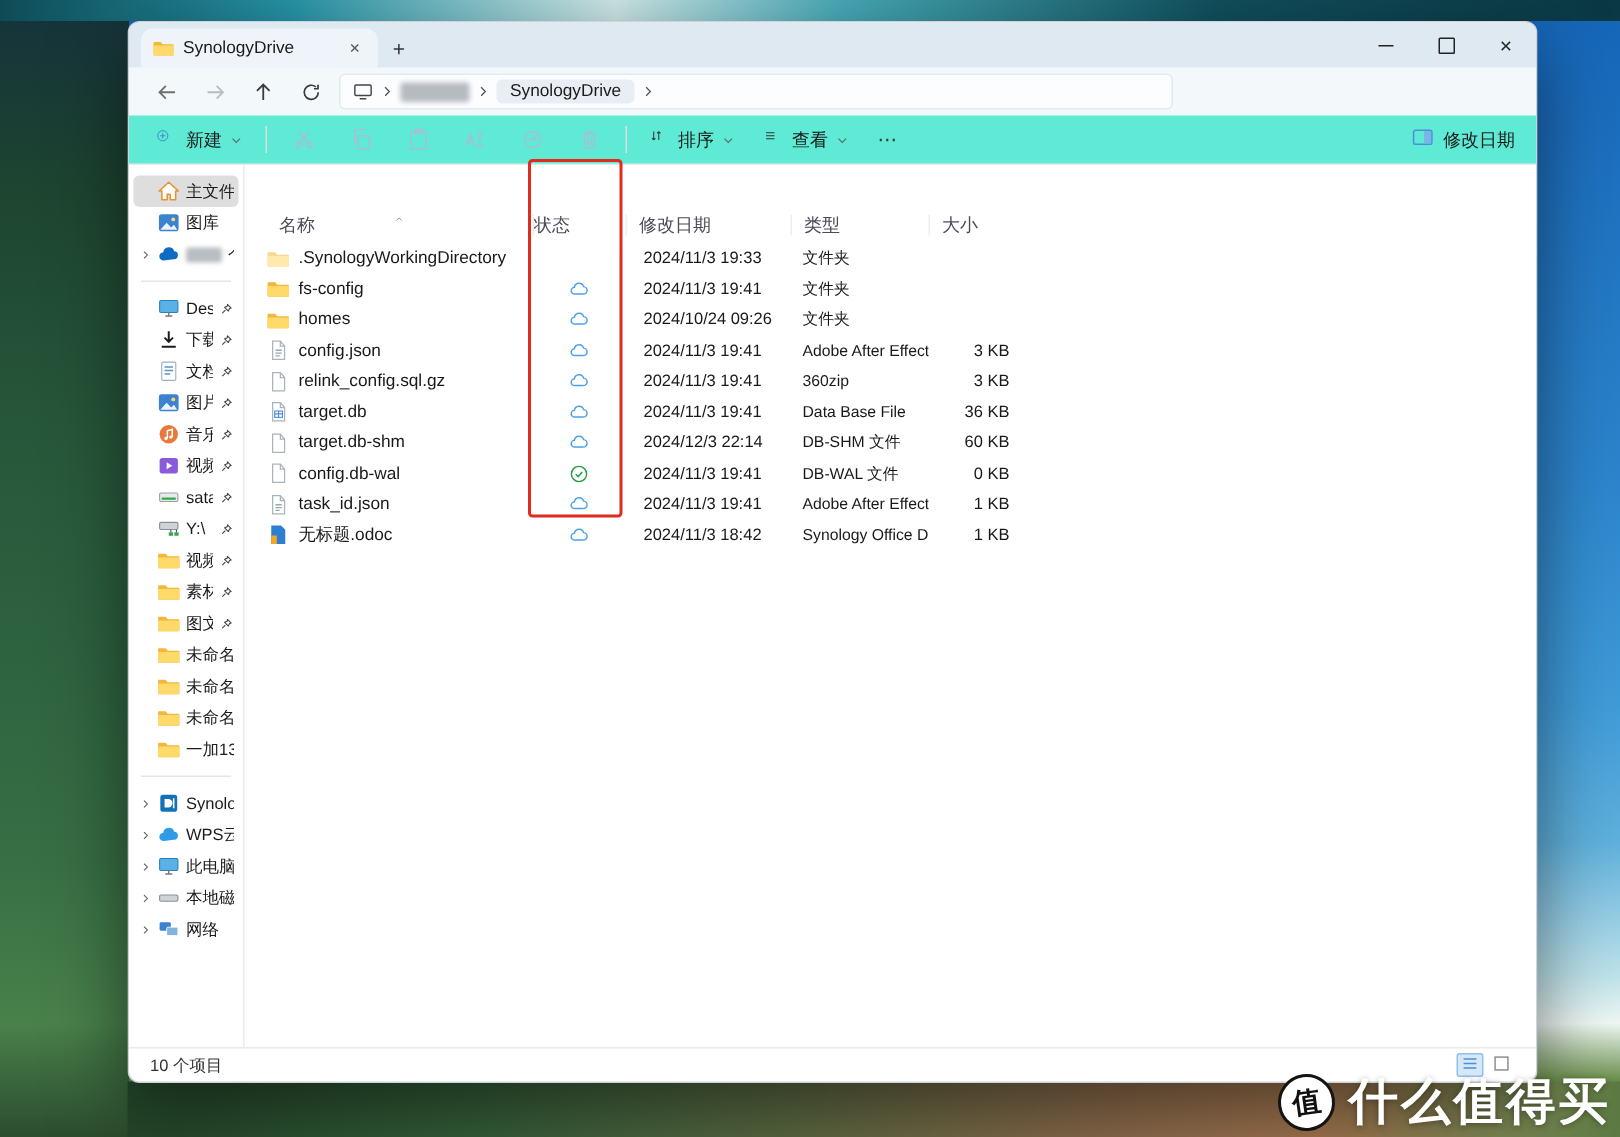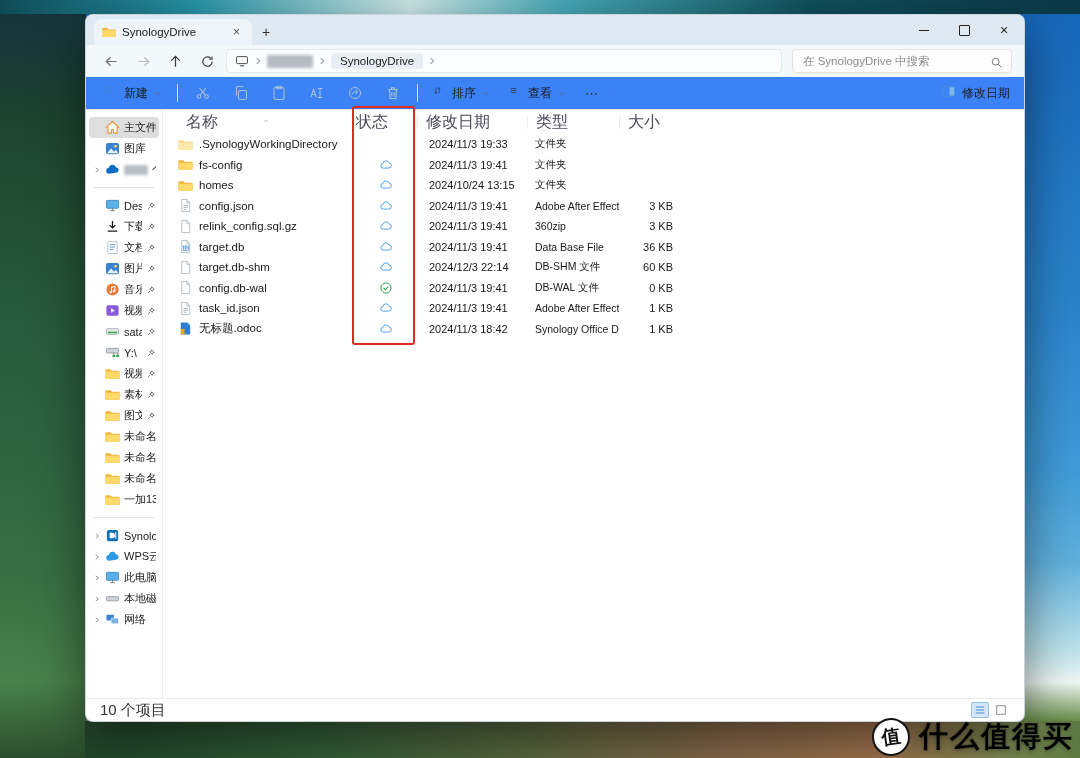--- a/index.html
+++ b/index.html
@@ -44,21 +44,21 @@
   .blur-chip{width:46px;height:13px;background:#b6bbc1;border-radius:2px;filter:blur(1.6px);}
   .crumb-current{padding:2px 9px;background:#e9eef4;border-radius:4px;}
   .searchbox{margin-left:auto;width:220px;height:24px;background:#fdfdfd;border:1px solid #e3e3e3;border-radius:4px;
     display:flex;align-items:center;padding:0 8px;box-sizing:border-box;}
   .searchbox input{flex:1;border:none;outline:none;background:transparent;font-size:11.5px;color:#444;
     font-family:inherit;}
   .searchbox input::placeholder{color:#8c8c8c;}
   .search-ic{width:13px;height:13px;color:#666;flex:none;}
 
   
-  .toolbar{height:32px;background:#3b82f6;border-bottom:1px solid #e9e9e9;display:flex;align-items:center;
+  .toolbar{height:32px;background:#5eead4;border-bottom:1px solid #e9e9e9;display:flex;align-items:center;
     padding:0 14px;gap:11px;flex:none;font-size:12px;color:#1b1b1b;}
   .tbtn{display:flex;align-items:center;gap:5px;padding:3px 4px;border-radius:4px;}
   .tbtn svg{width:15px;height:15px;}
   .chev{width:9px;height:9px;color:#666;display:flex;}
   .chev svg{width:9px;height:9px;}
   .tsep{width:1px;height:18px;background:#e0e0e0;}
   .tool-ic{width:17px;height:17px;color:#a7bfd4;display:flex;align-items:center;justify-content:center;padding:2px 5px;}
   .tool-ic svg{width:16px;height:16px;}
   .tool-more{color:#333;font-size:13px;letter-spacing:1px;padding:0 4px;}
   .tool-details{margin-left:auto;display:flex;align-items:center;gap:6px;font-size:12px;color:#1b1b1b;}
@@ -74,21 +74,21 @@
   .side-icon{width:15px;height:15px;flex:none;display:flex;}
   .side-icon svg{width:15px;height:15px;}
   .side-label{flex:1;white-space:nowrap;overflow:hidden;}
   .side-pin{width:10px;height:10px;flex:none;display:flex;opacity:.85;}
   .side-pin svg{width:10px;height:10px;}
   .side-blur{width:24px;height:10px;background:#b9bec4;border-radius:2px;filter:blur(1.5px);flex:none;}
   .side-divider{height:1px;background:#e5e5e5;margin:7px 8px;}
 
   .filearea{flex:1;position:relative;min-width:0;}
   .lgrid{display:grid;grid-template-columns:178px 62px 110px 92px 60px;padding-left:14px;}
-  .listheader{height:24px;align-items:center;font-size:16px;color:#4a4a5a;position:relative;}
+  .listheader{height:24px;align-items:center;font-size:12px;color:#4a4a5a;position:relative;margin-top:28px;}
   .hcell{padding-left:8px;border-left:1px solid #ededed;height:14px;line-height:14px;}
   .hcell.first{border-left:none;padding-left:9px;}
   .hcell.hstatus{text-align:left;padding-left:0;}
   .sort-caret{position:absolute;top:1px;left:98px;width:10px;height:8px;color:#888;}
   .sort-caret svg{width:10px;height:8px;}
   .row{height:20.5px;align-items:center;font-size:11px;color:#191919;}
   .cell-name{display:flex;align-items:center;gap:6px;overflow:hidden;white-space:nowrap;padding-left:1px;font-size:11.5px;}
   .fic{width:15px;height:15px;flex:none;display:flex;}
   .fic svg{width:15px;height:15px;}
   .fic.faded{opacity:.55;}
@@ -96,31 +96,31 @@
   .sic{width:14px;height:14px;display:flex;}
   .sic svg{width:14px;height:14px;}
   .cell-date{padding-left:12px;white-space:nowrap;overflow:hidden;}
   .cell-type{padding-left:8px;white-space:nowrap;overflow:hidden;font-size:10.5px;}
   .cell-size{text-align:right;padding-right:6px;white-space:nowrap;}
   .red-rect{position:absolute;left:189px;top:-4px;width:63px;height:239px;border:2px solid #e02b20;border-radius:3px;
     box-sizing:border-box;pointer-events:none;z-index:5;}
 
   
   .statusbar{height:22px;border-top:1px solid #eaeaea;display:flex;align-items:center;padding:0 14px;
-    font-size:15px;color:#333;flex:none;text-align:right;}
+    font-size:11px;color:#333;flex:none;text-align:right;}
   .sb-views{margin-left:auto;display:flex;gap:3px;}
   .sb-view{width:18px;height:16px;display:flex;align-items:center;justify-content:center;border-radius:2px;box-sizing:border-box;}
   .sb-view.active{background:#d6e7f8;border:1px solid #8fc0ea;}
   .sb-view svg{width:12px;height:12px;}
 
   
   .watermark{position:absolute;right:6px;bottom:1px;display:flex;align-items:center;gap:9px;z-index:99;}
   .wm-badge{width:34px;height:34px;border-radius:50%;background:#fff;border:2.5px solid #141414;color:#111;
     display:flex;align-items:center;justify-content:center;font-size:19px;font-weight:bold;transform:rotate(-8deg);}
-  .wm-text{font-size:29px;font-weight:bold;color:#000000;letter-spacing:2px;text-shadow:0 1px 4px rgba(0,0,0,.35);}
+  .wm-text{font-size:33px;font-weight:bold;color:#ffffff;letter-spacing:2px;text-shadow:0 1px 4px rgba(0,0,0,.35);}
 </style>
 </head>
 <body>
 
 <div class="wp" id="wp-base"></div>
 <div class="wp" id="wp-left"></div>
 <div class="wp" id="wp-top"></div>
 <div class="wp" id="wp-bottom"></div>
 
 <div class="window">
@@ -187,27 +187,20 @@
             <path d="M6 3.5 10.5 8 6 12.5"></path>
           </svg>
         </span>
       <span class="crumb-current">SynologyDrive</span>
       <span class="crumb-sep">
           <svg viewBox="0 0 16 16" fill="none" stroke="currentColor" stroke-width="1.4">
             <path d="M6 3.5 10.5 8 6 12.5"></path>
           </svg>
         </span>
     </div>
-    <div class="searchbox">
-      <input type="text" placeholder="在 SynologyDrive 中搜索" style="">
-      <span class="search-ic"><svg viewBox="0 0 16 16" fill="none" stroke="currentColor" stroke-width="1.1">
-            <circle cx="7" cy="7" r="4.2"></circle>
-            <path d="M10.2 10.2 14 14"></path>
-          </svg></span>
-    </div>
   </div>
 
   <div class="toolbar">
     <div class="tbtn">
       <span class="chev" style="width:15px;height:15px;color:#3a86c8">
           <svg viewBox="0 0 16 16" fill="none" stroke="currentColor" stroke-width="1.1">
             <circle cx="8" cy="8" r="6"></circle>
             <path d="M8 5v6M5 8h6"></path>
           </svg>
         </span>
@@ -677,21 +670,21 @@
               </span>
               <span>homes</span>
             </div>
             <div class="cell-status">
               <span class="sic">
                 <svg viewBox="0 0 16 16">
                   <path d="M4.8 11.5a2.6 2.6 0 0 1-.3-5.2 3.6 3.6 0 0 1 7-.5 2.5 2.5 0 0 1-.4 5.7z" fill="none" stroke="#4aa0e8" stroke-width="1.1"></path>
                 </svg>
               </span>
             </div>
-            <div class="cell-date">2024/10/24 13:15</div>
+            <div class="cell-date">2024/10/24 09:26</div>
             <div class="cell-type">文件夹</div>
             <div class="cell-size"></div>
           </div>
           <div class="row lgrid">
             <div class="cell-name">
               <span class="fic">
                 <svg viewBox="0 0 16 16">
                   <path d="M4 1.5h5.5L12.5 5v9.5H4z" fill="#fff" stroke="#aab4bd" stroke-width=".9"></path>
                   <path d="M9.5 1.5V5h3" fill="none" stroke="#aab4bd" stroke-width=".9"></path>
                   <path d="M6 8h4.5M6 10h4.5M6 12h3" stroke="#9aa7b2" stroke-width=".9"></path>

